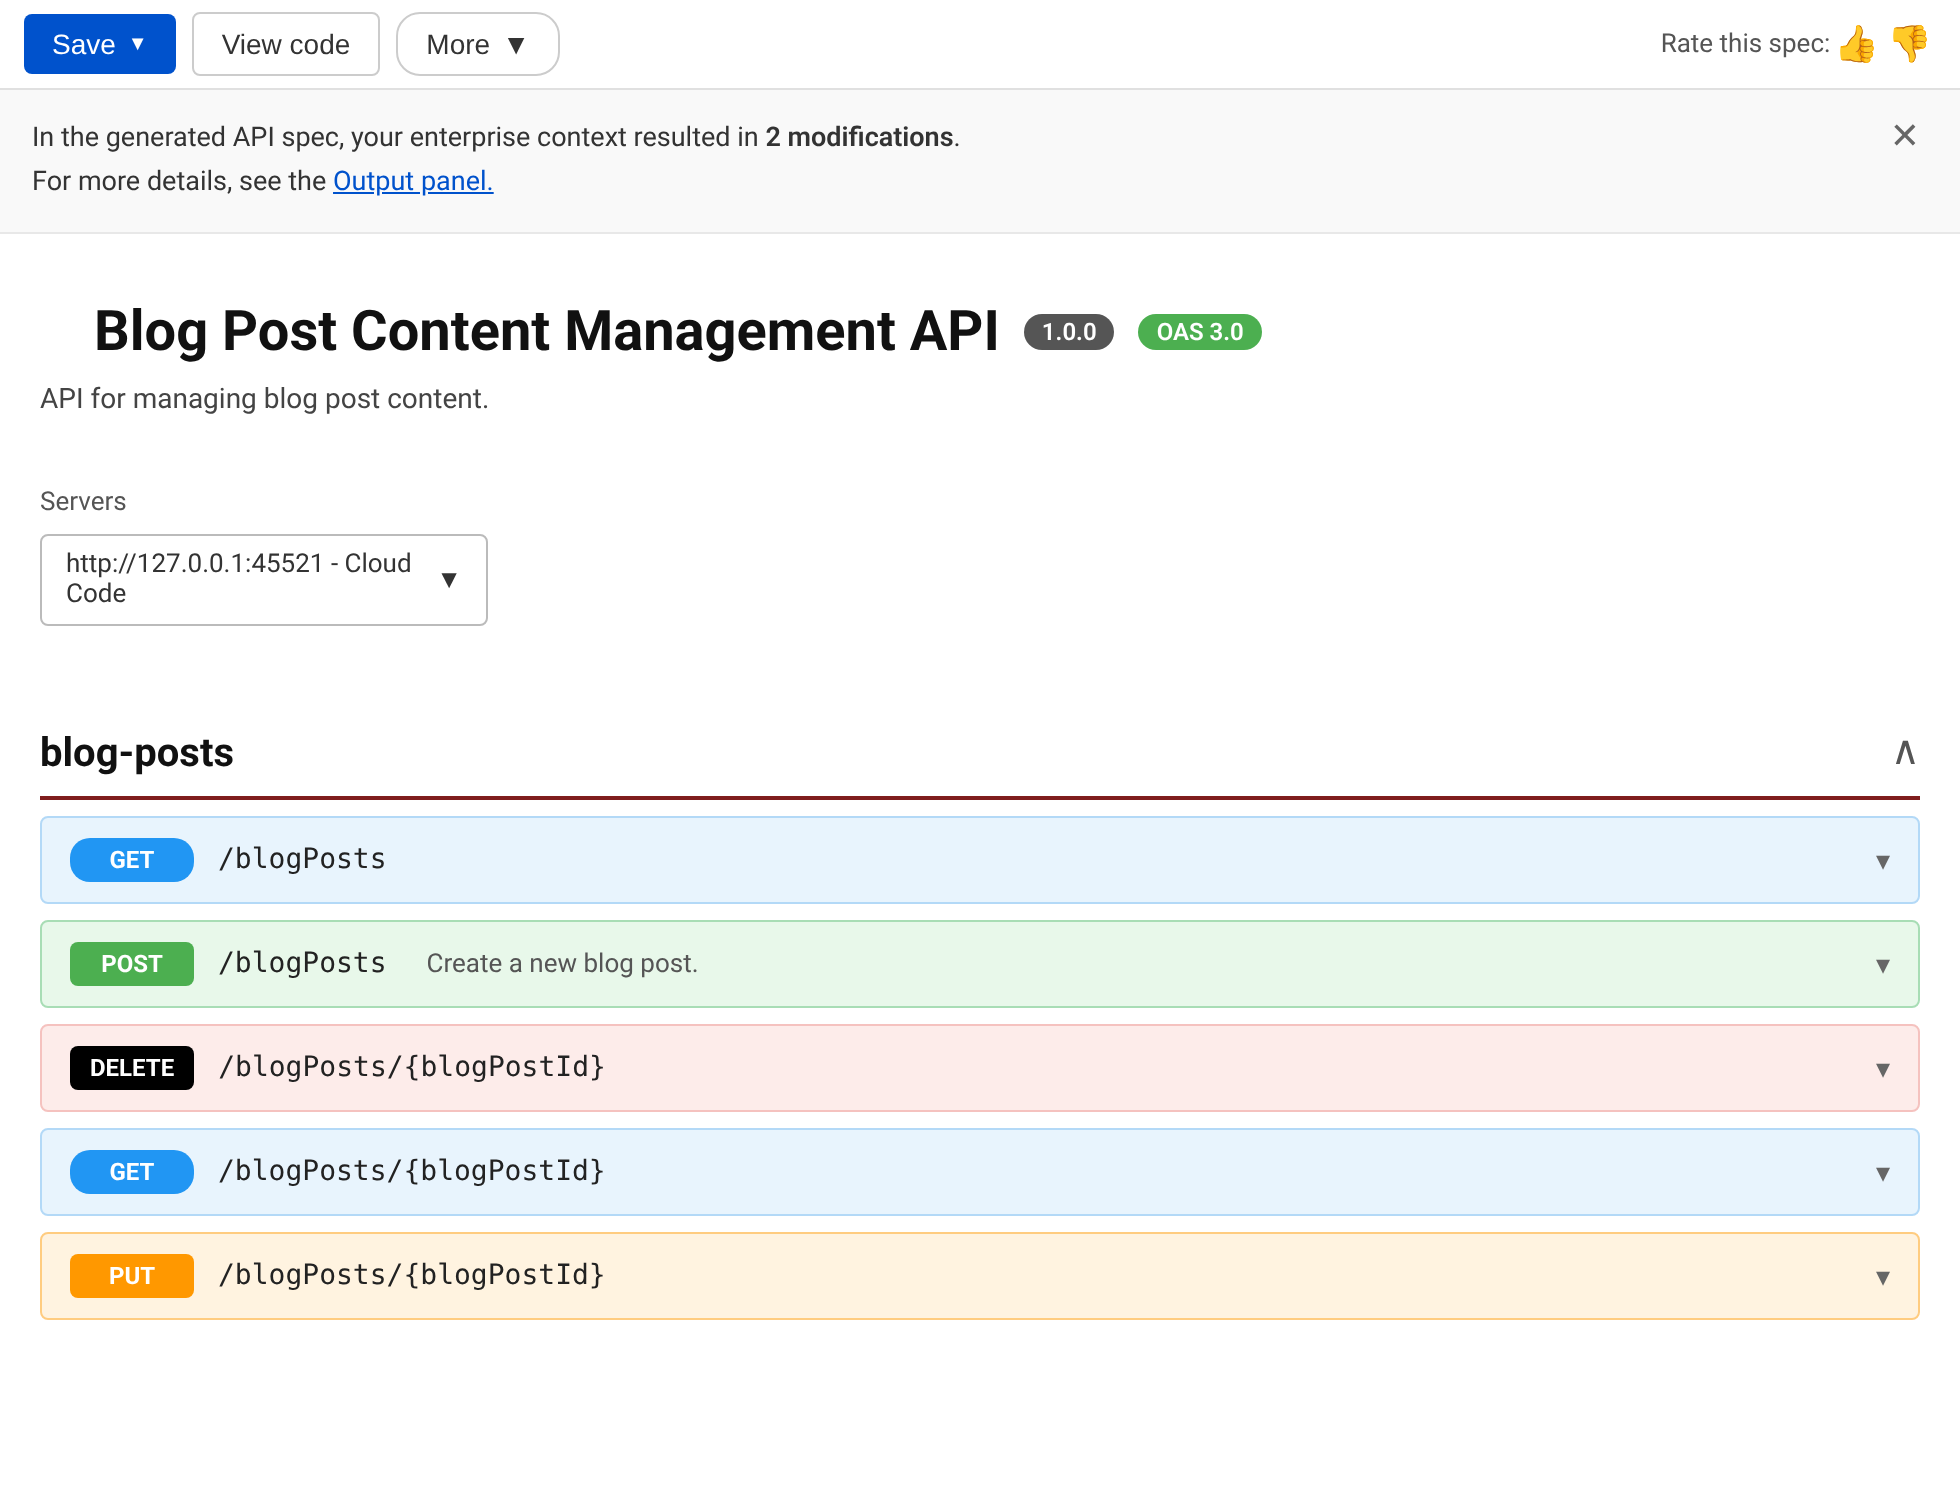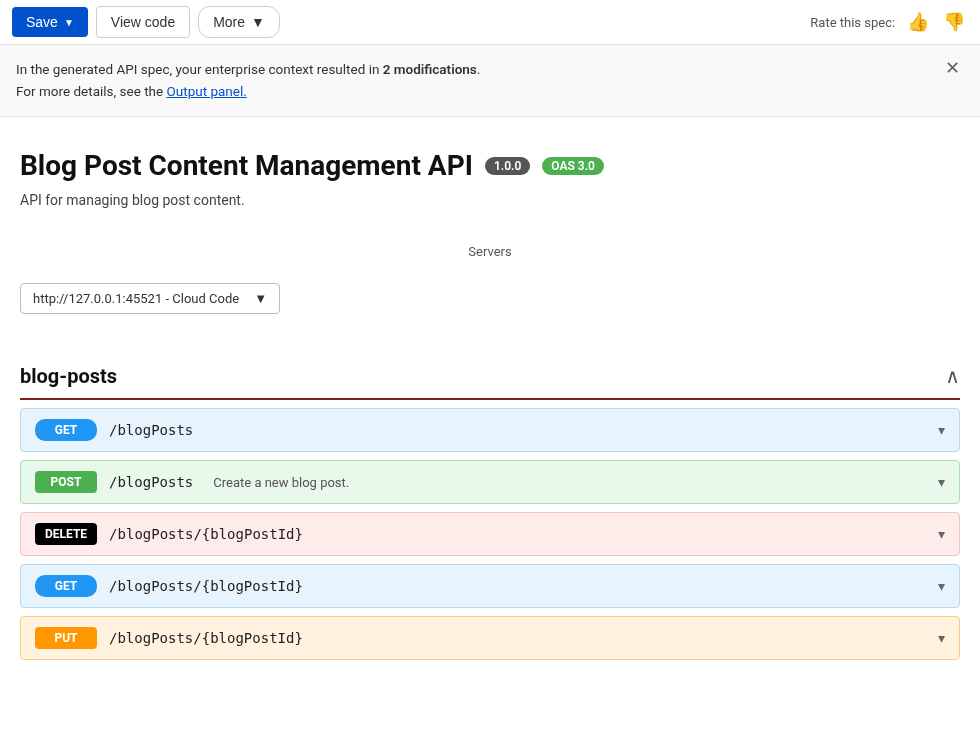--- a/index.html
+++ b/index.html
@@ -55,21 +55,20 @@
       border-radius: 12px;
       padding: 7px 14px;
       font-size: 14px;
       cursor: pointer;
       color: #333;
     }
     .toolbar-right {
       margin-left: auto;
       display: flex;
       align-items: center;
-      gap: 10px;
       justify-content: space-between;
     }
     .rate-label {
       color: #555;
       font-size: 13px;
     }
     .rate-btn {
       background: none;
       border: none;
       cursor: pointer;
@@ -120,20 +119,21 @@
     .api-title-row {
       display: flex;
       align-items: center;
       gap: 12px;
       margin-bottom: 10px;
     }
     .api-title {
       font-size: 28px;
       font-weight: 700;
       color: #111;
+      margin-left: 27px;
     }
     .badge-version {
       background: #555;
       color: #fff;
       border-radius: 10px;
       padding: 2px 9px;
       font-size: 12px;
       font-weight: 600;
     }
     .badge-oas {
@@ -148,34 +148,33 @@
     .api-description {
       font-size: 14px;
       color: #444;
       margin-bottom: 36px;
     }
 
     
     .servers-label {
       font-size: 13px;
       color: #555;
-      margin-bottom: 24px;
-      text-align: center;
+      margin-bottom: 8px;
     }
     .server-select {
       display: flex;
       align-items: center;
       border: 1px solid #bbb;
       border-radius: 4px;
       padding: 7px 12px;
       font-size: 13px;
       background: #fff;
       color: #333;
       cursor: pointer;
-      width: 260px;
+      width: 224px;
       justify-content: space-between;
       gap: 8px;
     }
     .server-select-text {
       flex: 1;
     }
 
     
     .endpoints-section {
       margin-top: 40px;

